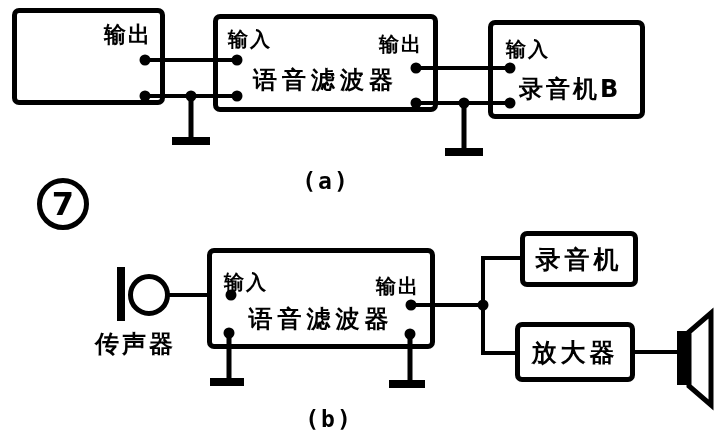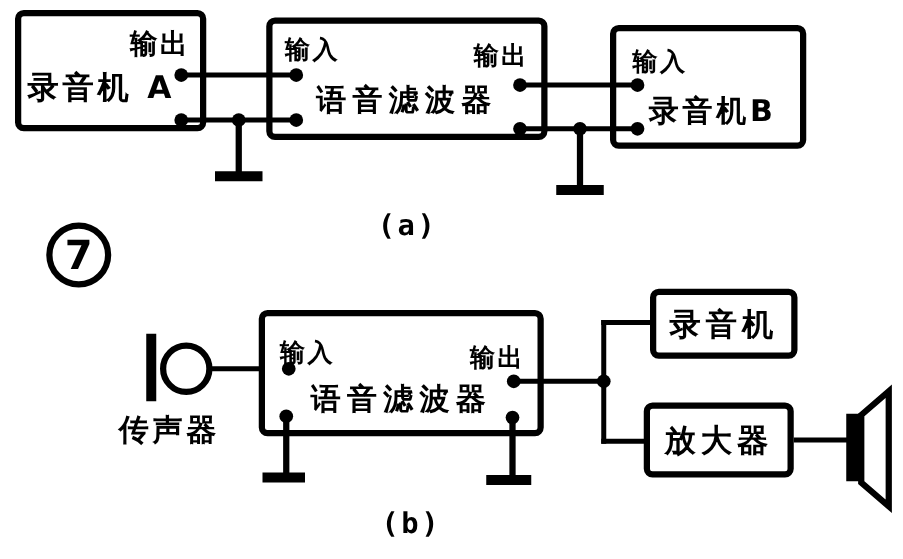--- a/index.html
+++ b/index.html
@@ -30,21 +30,20 @@
 </style>
 </head>
 <body>
 
 <div id="canvas">
 
   <div>
 
     <div class="box" style="left:12px;top:8px;width:153px;height:97px;">
       <span class="port" style="right:8px;top:7px;font-size:22px;">输出</span>
-      <span class="bname" style="left:5px;top:40px;font-size:25px;">录音机 A</span>
     </div>
 
     <div class="box" style="left:213px;top:14px;width:225px;height:98px;">
       <span class="port" style="left:10px;top:7px;">输入</span>
       <span class="port" style="right:10px;top:12px;">输出</span>
       <span class="bname" style="left:50%;transform:translateX(-50%);top:45px;letter-spacing:5px;">语音滤波器</span>
     </div>
 
     <div class="box" style="left:488px;top:20px;width:157px;height:99px;">
       <span class="port" style="left:13px;top:11px;">输入</span>

